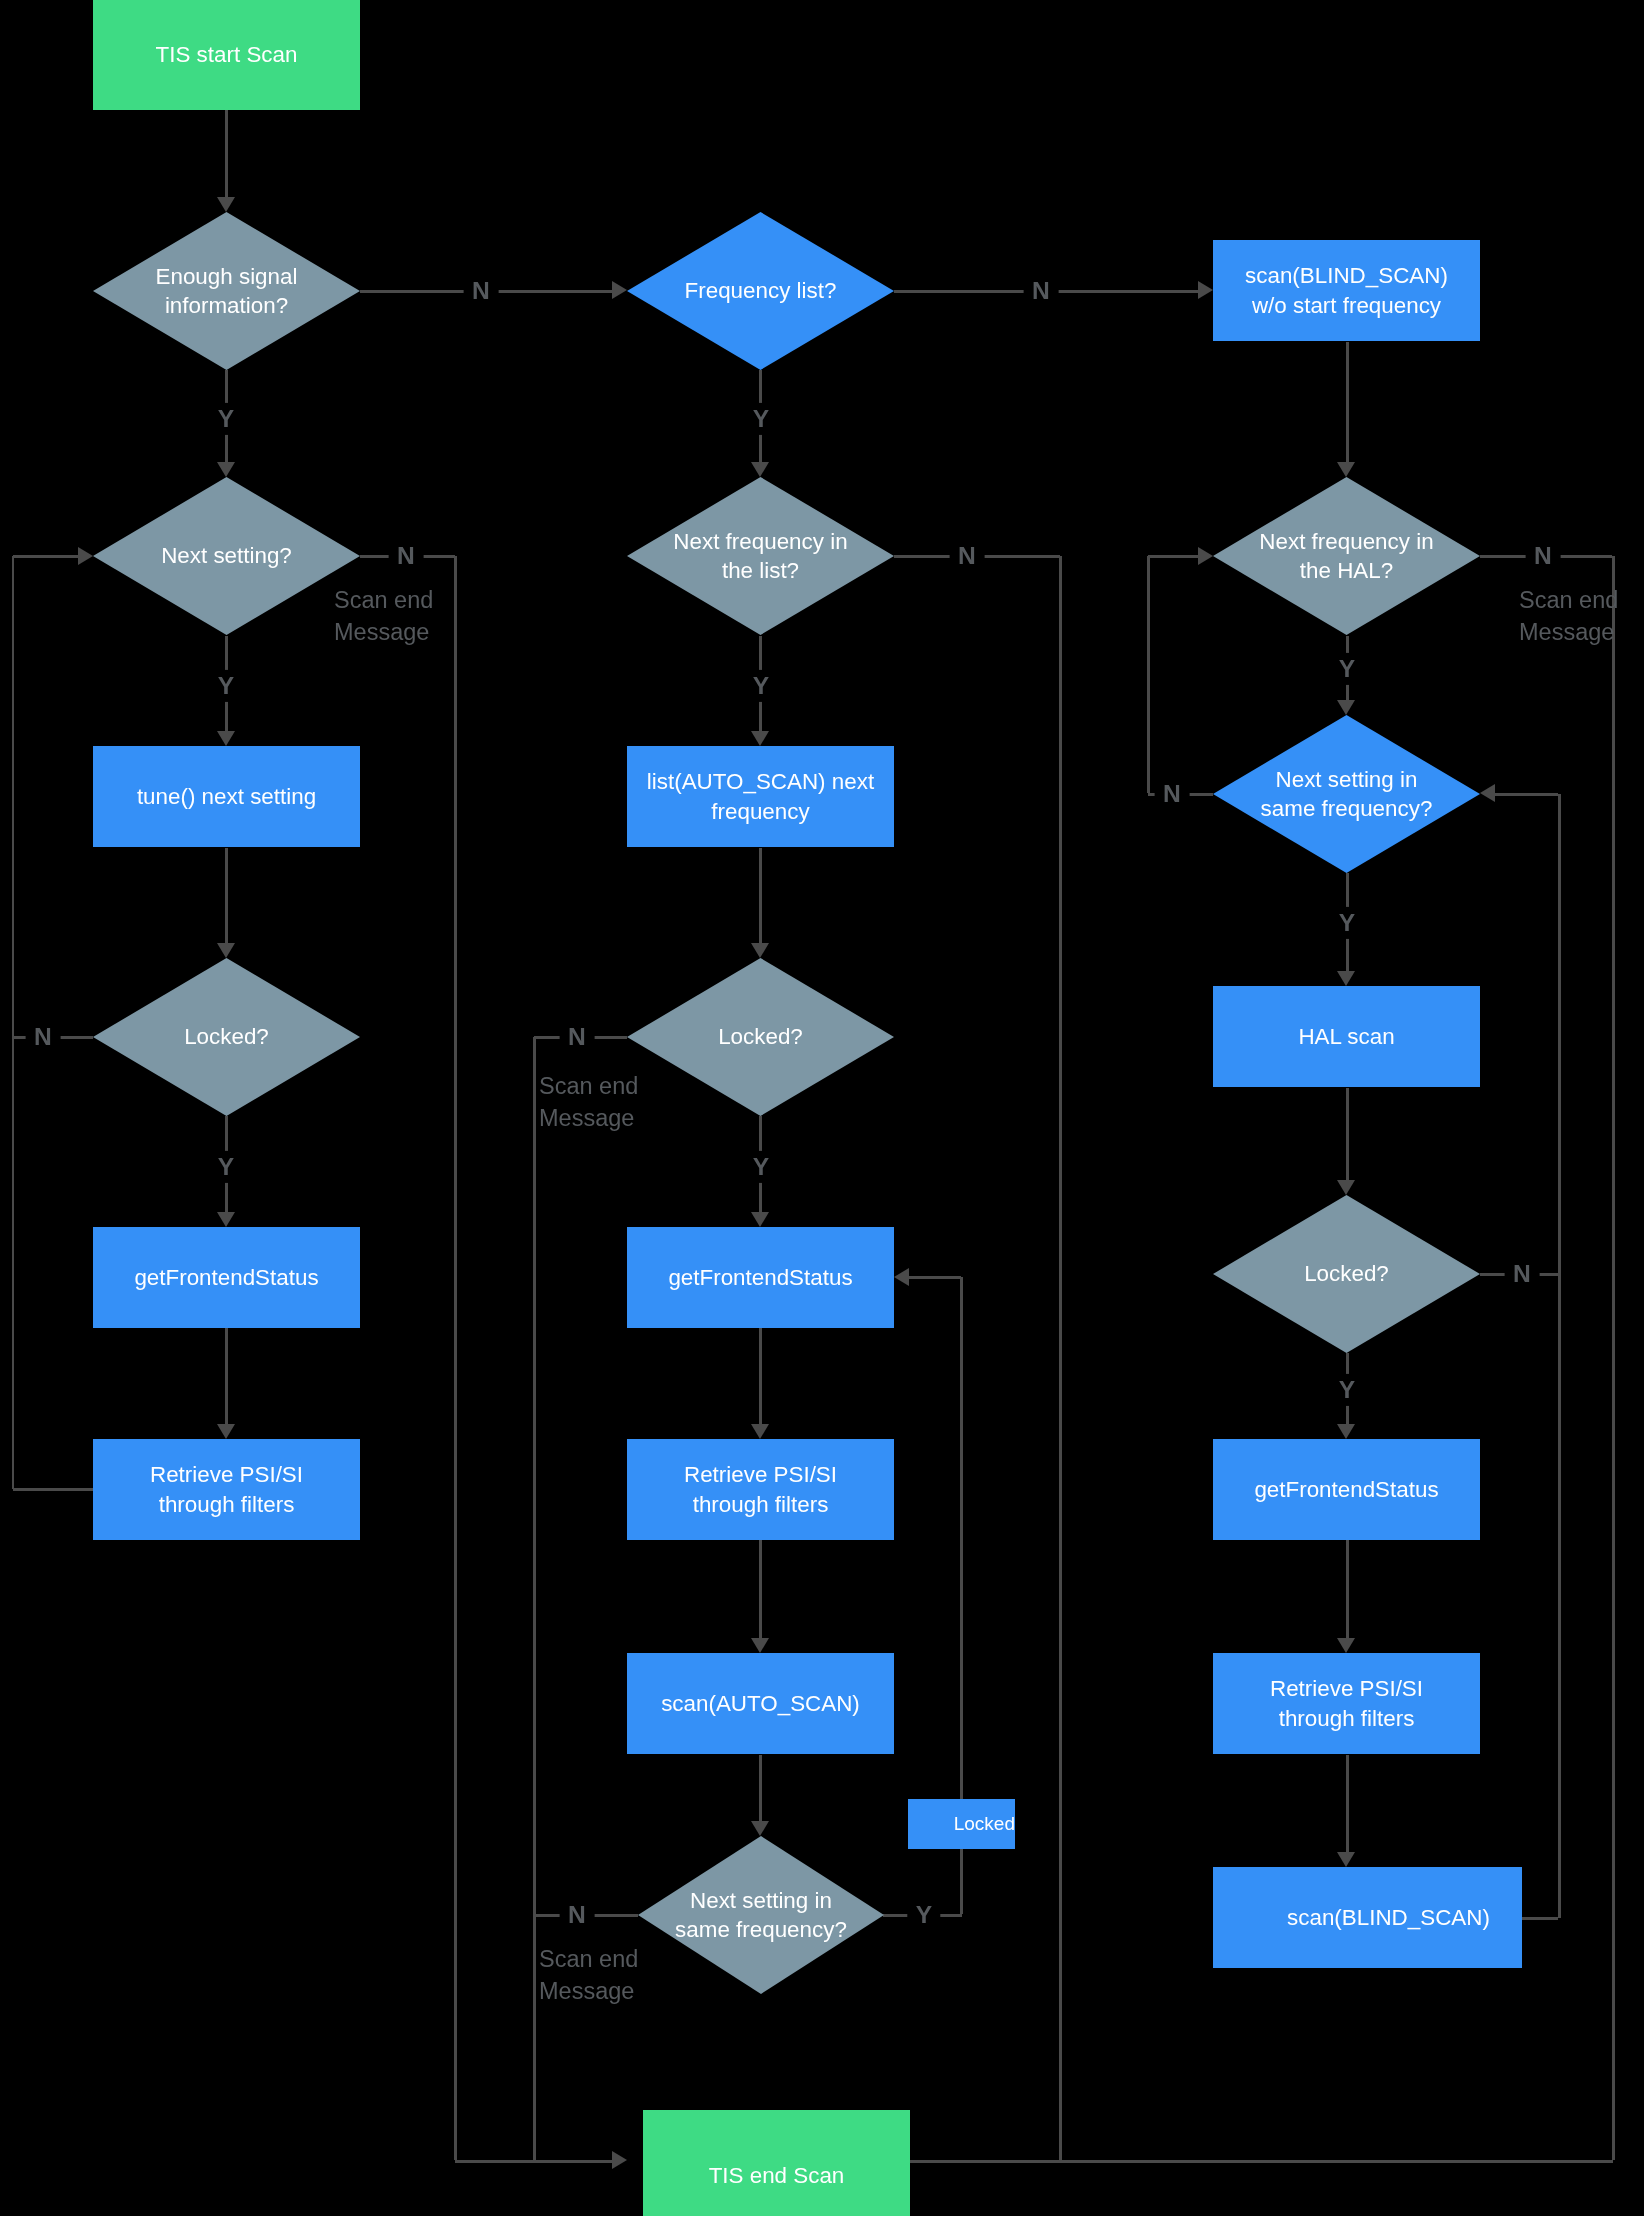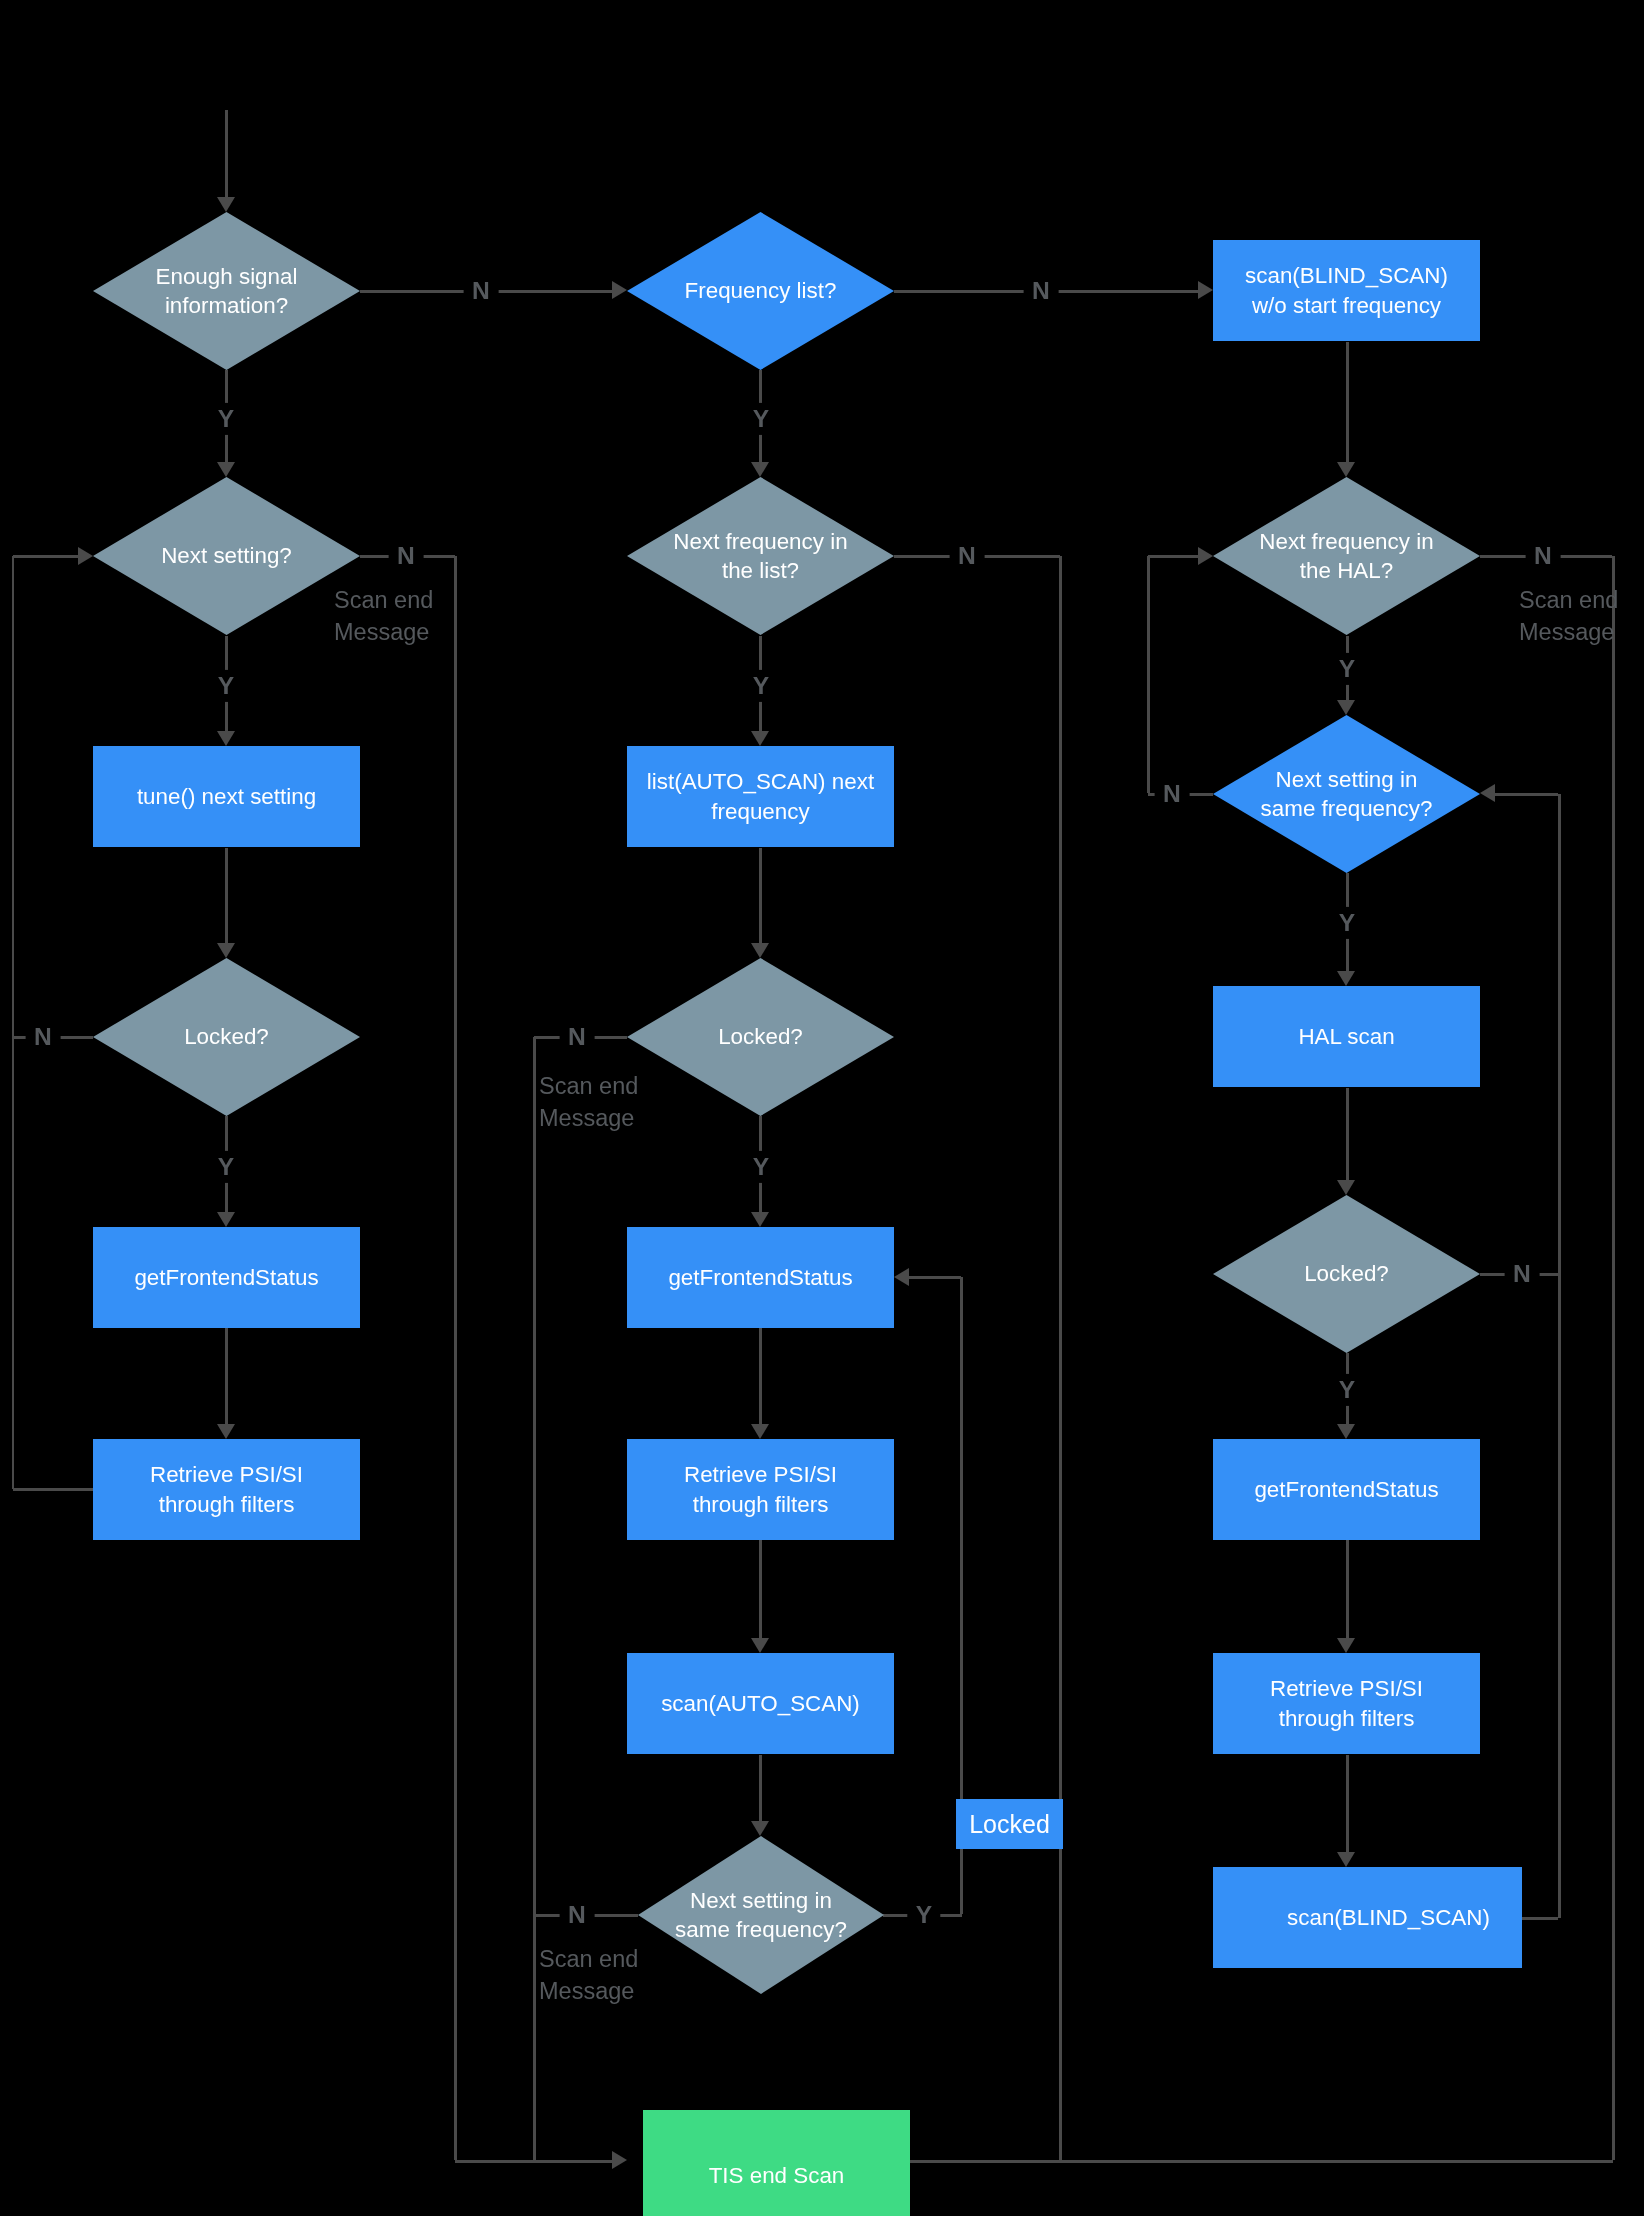--- a/index.html
+++ b/index.html
@@ -28,28 +28,31 @@
        color:var(--edge-label-gray);font-size:24.6px;font-weight:bold;padding:2.1px 8.5px;z-index:2;}
   .msg{position:absolute;color:var(--edge-label-gray);font-size:23.5px;line-height:1.35;
        width:117px;z-index:2;}
   .ah{position:absolute;width:0;height:0;z-index:2;}
   .ad{border-left:9.6px solid transparent;border-right:9.6px solid transparent;
       border-top:15px solid var(--edge-line);}
   .ar{border-top:9.6px solid transparent;border-bottom:9.6px solid transparent;
       border-left:15px solid var(--edge-line);}
   .al{border-top:9.6px solid transparent;border-bottom:9.6px solid transparent;
       border-right:15px solid var(--edge-line);}
-  .tag{position:absolute;display:flex;align-items:center;justify-content:center;
-       color:var(--node-text);font-size:25px;background:var(--process-blue);z-index:4;margin-left:48px;}
+  .tag{position:absolute;display:flex;align-items:center;justify-content:flex-end;
+       color:var(--node-text);font-size:19px;background:var(--process-blue);z-index:4;}
 </style>
 </head>
 <body>
 
 <div id="canvas">
 
+  <div class="node box green" style="left:93px;top:0px;width:267px;height:110px;">
+    <span class="inner">TIS start Scan</span>
+  </div>
 
   <div class="node diamond gray" style="left:93px;top:212px;width:267px;height:158px;">
     <span class="inner">Enough signal information?</span>
   </div>
 
   <div class="node diamond gray" style="left:93px;top:477px;width:267px;height:158px;">
     <span class="inner">Next setting?</span>
   </div>
 
   <div class="node box blue" style="left:93px;top:746px;width:267px;height:101px;">

